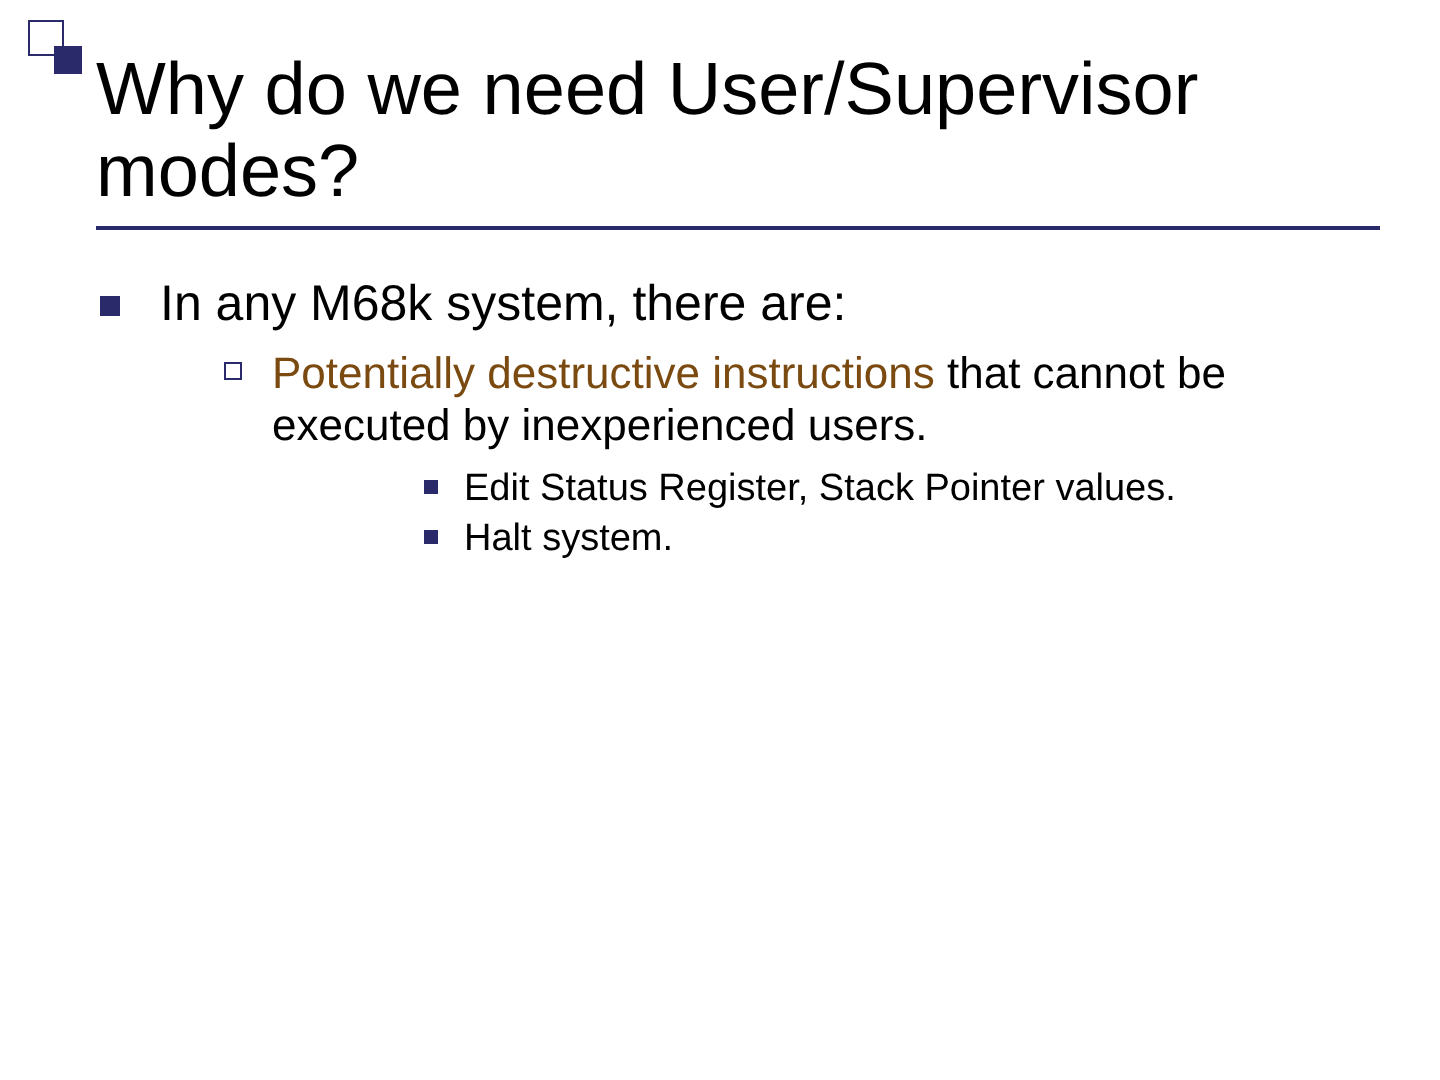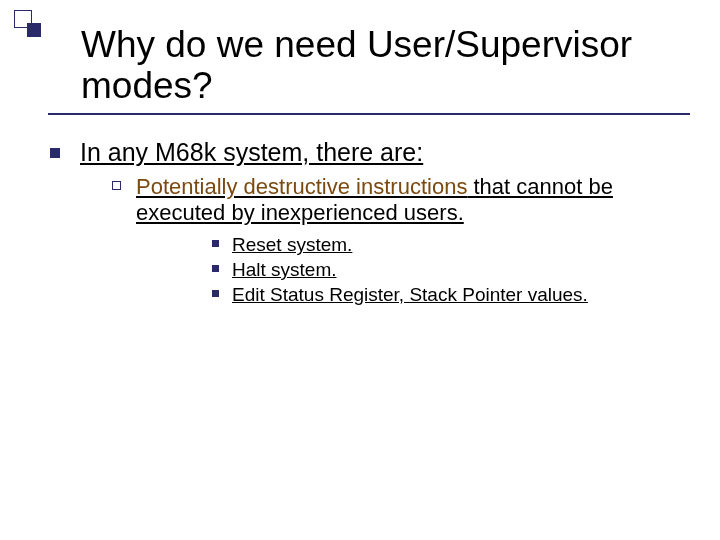--- a/index.html
+++ b/index.html
@@ -38,21 +38,20 @@
   }
   .title {
     position: absolute;
     left: 48px;
     top: 24px;
     right: 30px;
     font-size: 37px;
     line-height: 1.12;
     font-weight: 400;
     color: #000;
-    margin-left: 33px;
   }
   .title-rule {
     position: absolute;
     left: 48px;
     right: 30px;
     top: 113px;
     height: 0;
     border-top: 2px solid #2a2a6b;
   }
   .body {
@@ -60,21 +59,20 @@
     left: 48px;
     right: 28px;
     top: 138px;
     font-size: 25px;
     line-height: 1.18;
   }
   .lvl1 {
     position: relative;
     padding-left: 32px;
     margin-bottom: 10px;
-    text-decoration: underline;
   }
   .lvl1::before {
     content: "";
     position: absolute;
     left: 2px;
     top: 10px;
     width: 10px;
     height: 10px;
     background: #2a2a6b;
   }
@@ -139,27 +137,24 @@
 
     <div class="lvl1">
       <span>In any M68k system, there are:</span>
 
       <div class="lvl2-group">
         <div class="lvl2">
           <span></span><span class="emph">Potentially destructive instructions</span><span> that cannot be executed by inexperienced users.</span>
 
           <div class="lvl3-group">
             <div class="lvl3">
-              <span>Reset system.</span>
+              <span>Edit Status Register, Stack Pointer values.</span>
             </div>
             <div class="lvl3">
               <span>Halt system.</span>
-            </div>
-            <div class="lvl3">
-              <span>Edit Status Register, Stack Pointer values.</span>
             </div>
           </div>
         </div>
       </div>
     </div>
 
 
   </div>
 </div>
 

